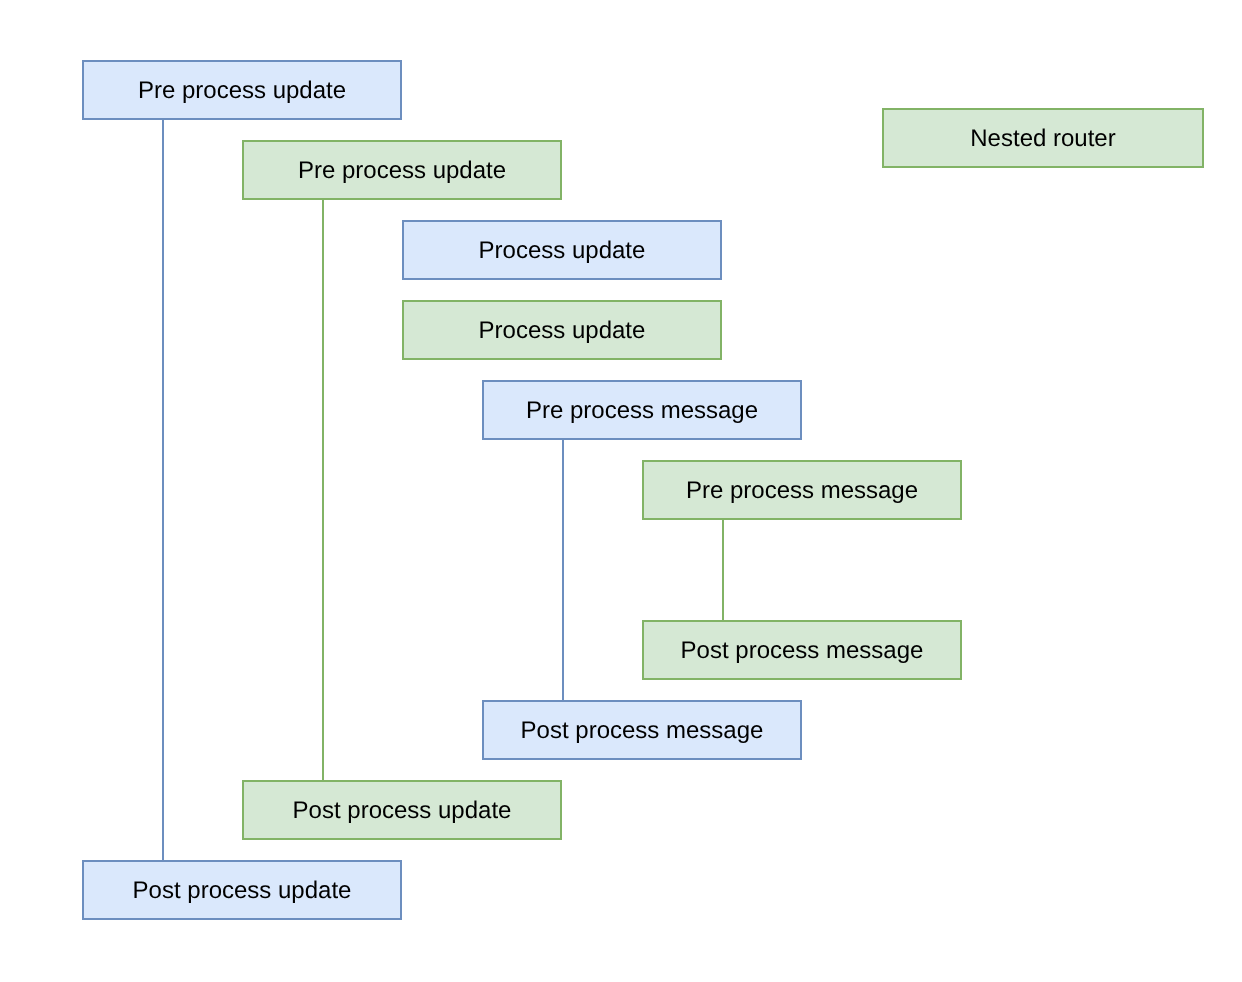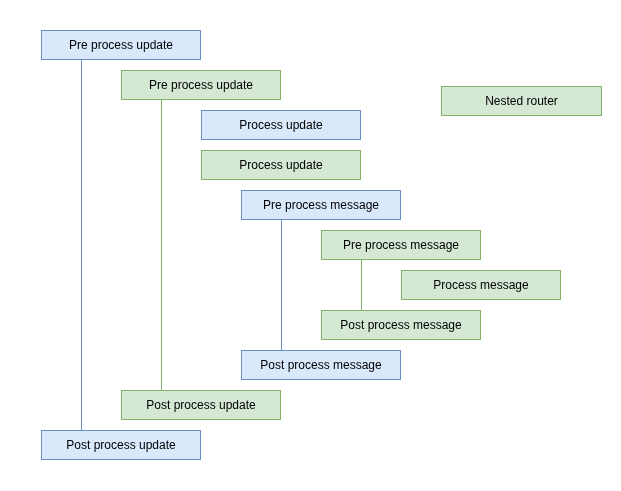--- a/index.html
+++ b/index.html
@@ -53,31 +53,28 @@
     </div>
     <div class="node" style="left: 190px; top: 150px; width: 160px; height: 30px; background: rgb(213, 232, 212); border-color: rgb(130, 179, 102);">
       <span>Process update</span>
     </div>
     <div class="node" style="left: 230px; top: 190px; width: 160px; height: 30px; background: rgb(218, 232, 252); border-color: rgb(108, 142, 191);">
       <span>Pre process message</span>
     </div>
     <div class="node" style="left: 310px; top: 230px; width: 160px; height: 30px; background: rgb(213, 232, 212); border-color: rgb(130, 179, 102);">
       <span>Pre process message</span>
     </div>
-    <div class="node" style="left: 390px; top: 270px; width: 160px; height: 30px; background: rgb(213, 232, 212); border-color: rgb(130, 179, 102);">
-      <span>Process message</span>
-    </div>
     <div class="node" style="left: 310px; top: 310px; width: 160px; height: 30px; background: rgb(213, 232, 212); border-color: rgb(130, 179, 102);">
       <span>Post process message</span>
     </div>
     <div class="node" style="left: 230px; top: 350px; width: 160px; height: 30px; background: rgb(218, 232, 252); border-color: rgb(108, 142, 191);">
       <span>Post process message</span>
     </div>
     <div class="node" style="left: 110px; top: 390px; width: 160px; height: 30px; background: rgb(213, 232, 212); border-color: rgb(130, 179, 102);">
       <span>Post process update</span>
     </div>
     <div class="node" style="left: 30px; top: 430px; width: 160px; height: 30px; background: rgb(218, 232, 252); border-color: rgb(108, 142, 191);">
       <span>Post process update</span>
     </div>
-    <div class="node" style="left: 430px; top: 86px; width: 161px; height: 30px; background: rgb(213, 232, 212); border-color: rgb(130, 179, 102);">
+    <div class="node" style="left: 430px; top: 54px; width: 161px; height: 30px; background: rgb(213, 232, 212); border-color: rgb(130, 179, 102);">
       <span>Nested router</span>
     </div>
   </div>
 
 </body></html>

